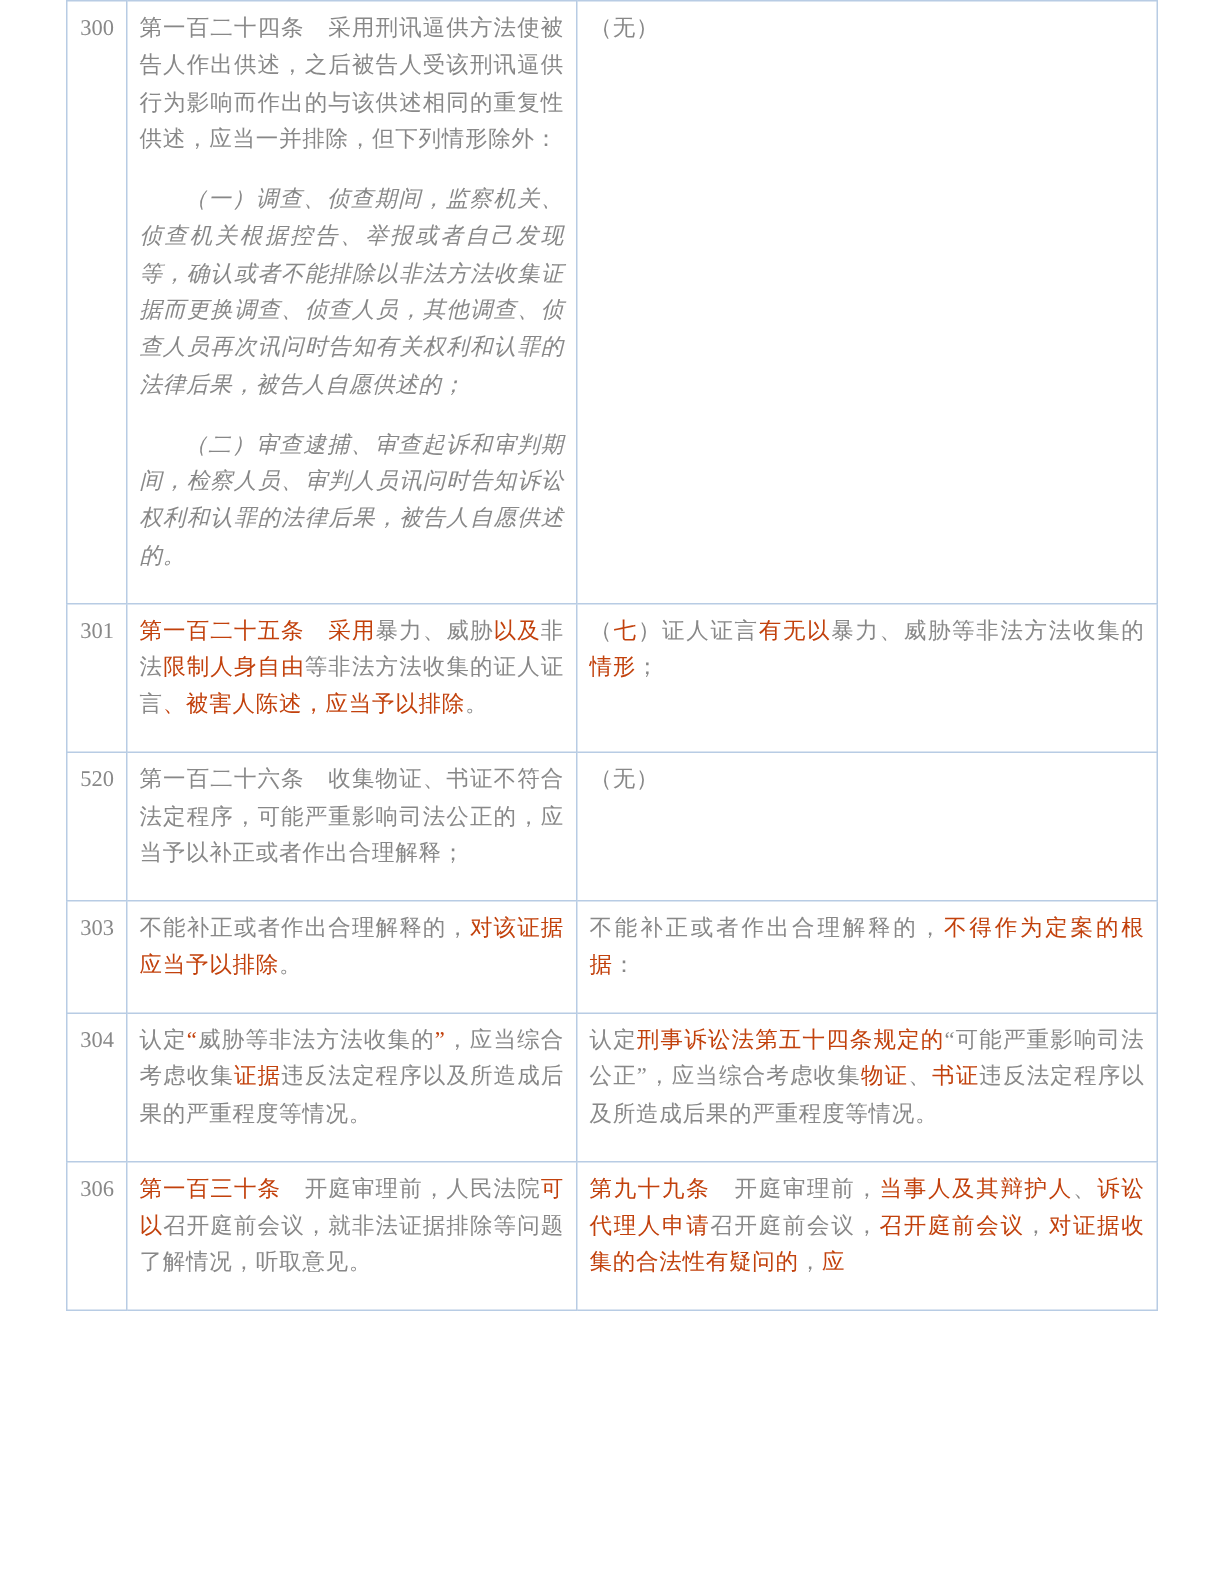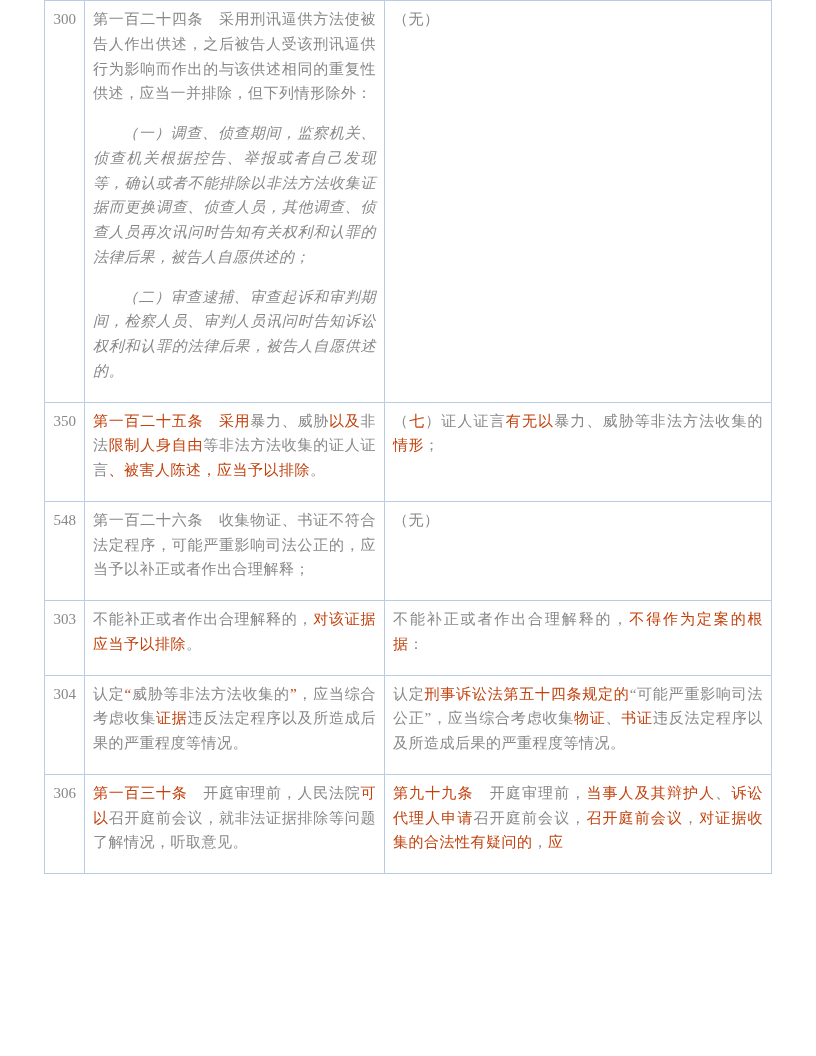--- a/index.html
+++ b/index.html
@@ -57,30 +57,30 @@
           <td>
             <p class="para"><span>第一百二十四条　采用刑讯逼供方法使被告人作出供述，之后被告人受该刑讯逼供行为影响而作出的与该供述相同的重复性供述，应当一并排除，但下列情形除外：</span></p>
             <p class="para indent"><span>（一）调查、侦查期间，监察机关、侦查机关根据控告、举报或者自己发现等，确认或者不能排除以非法方法收集证据而更换调查、侦查人员，其他调查、侦查人员再次讯问时告知有关权利和认罪的法律后果，被告人自愿供述的；</span></p>
             <p class="para indent"><span>（二）审查逮捕、审查起诉和审判期间，检察人员、审判人员讯问时告知诉讼权利和认罪的法律后果，被告人自愿供述的。</span></p>
           </td>
           <td>
             <p class="para"><span>（无）</span></p>
           </td>
         </tr>
         <tr>
-          <td class="num">350</td>
+          <td class="num">301</td>
           <td>
             <p class="para"><span class="red">第一百二十五条　采用</span><span>暴力、威胁</span><span class="red">以及</span><span>非法</span><span class="red">限制人身自由</span><span>等非法方法收集的证人证言</span><span class="red">、被害人陈述，应当予以排除</span><span>。</span></p>
           </td>
           <td>
             <p class="para"><span>（</span><span class="red">七</span><span>）证人证言</span><span class="red">有无以</span><span>暴力、威胁等非法方法收集的</span><span class="red">情形</span><span>；</span></p>
           </td>
         </tr>
         <tr>
-          <td class="num">548</td>
+          <td class="num">520</td>
           <td>
             <p class="para"><span>第一百二十六条　收集物证、书证不符合法定程序，可能严重影响司法公正的，应当予以补正或者作出合理解释；</span></p>
           </td>
           <td>
             <p class="para"><span>（无）</span></p>
           </td>
         </tr>
         <tr>
           <td class="num">303</td>
           <td>

